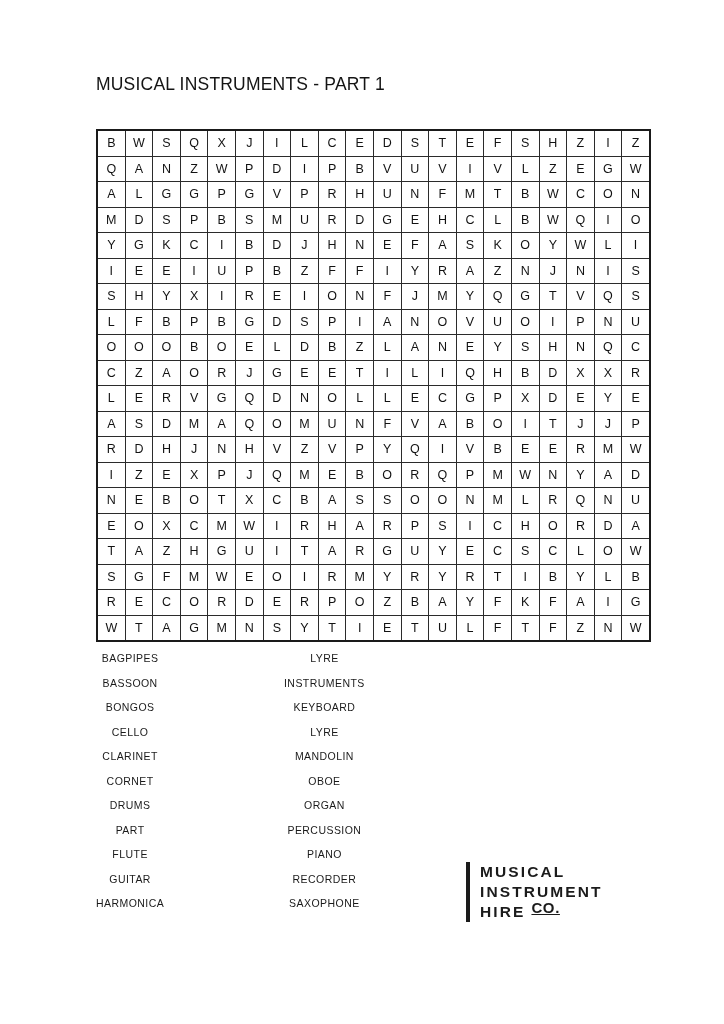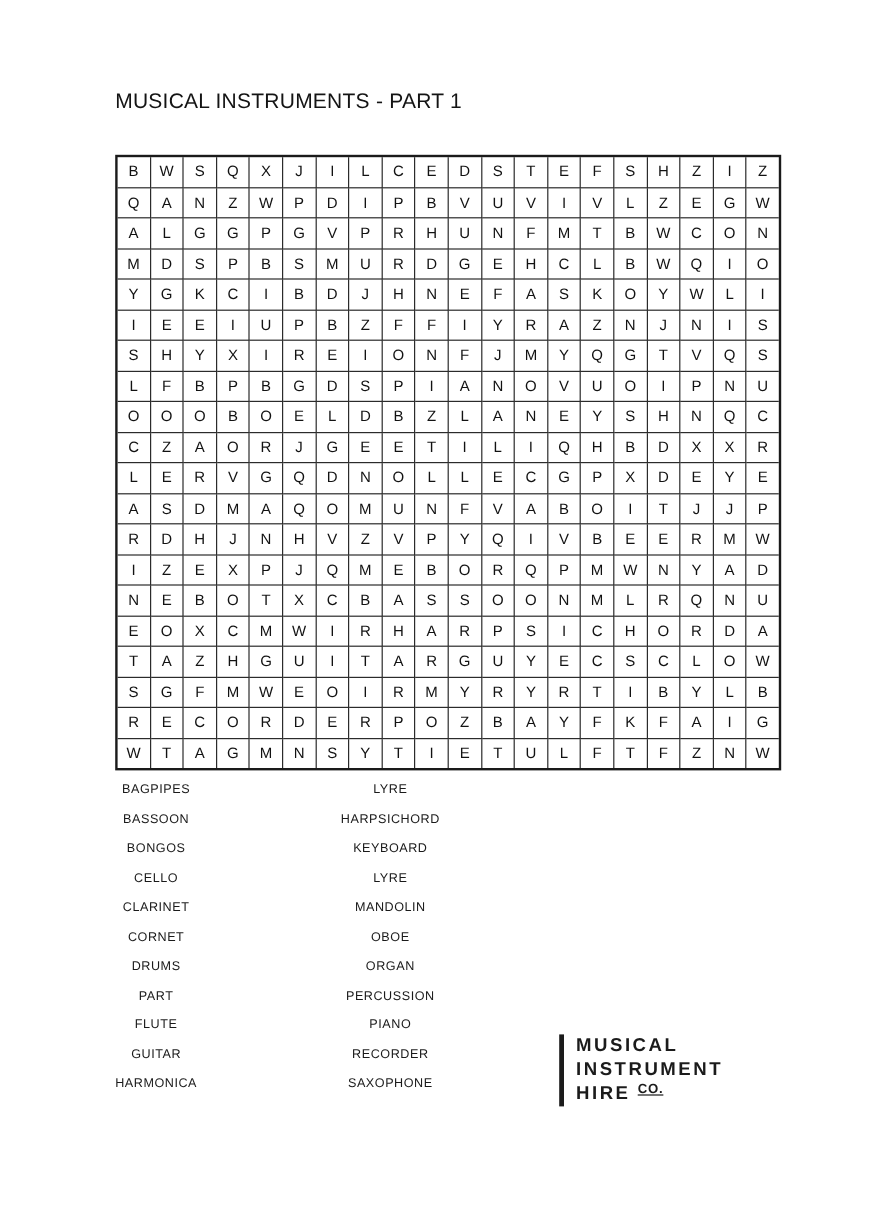--- a/index.html
+++ b/index.html
@@ -108,21 +108,21 @@
     letter-spacing: 2.1px;
     line-height: 20px;
     color: #1b1b1b;
     white-space: nowrap;
   }
   .logo-line-3 {
     display: flex;
     align-items: flex-end;
   }
   #logo-co {
-    font-size: 11px;
+    font-size: 15px;
     font-weight: 700;
     letter-spacing: 0.6px;
     text-decoration: underline;
     margin-left: 6px;
     position: relative;
     top: -4px;
   }
 </style>
 </head>
 <body>
@@ -585,21 +585,21 @@
       <div class="word-item">CLARINET</div>
       <div class="word-item">CORNET</div>
       <div class="word-item">DRUMS</div>
       <div class="word-item">PART</div>
       <div class="word-item">FLUTE</div>
       <div class="word-item">GUITAR</div>
       <div class="word-item">HARMONICA</div>
     </div>
   <div class="word-col col-right" id="word-col-right">
       <div class="word-item">LYRE</div>
-      <div class="word-item">HARPSICHORD</div>
+      <div class="word-item">INSTRUMENTS</div>
       <div class="word-item">KEYBOARD</div>
       <div class="word-item">LYRE</div>
       <div class="word-item">MANDOLIN</div>
       <div class="word-item">OBOE</div>
       <div class="word-item">ORGAN</div>
       <div class="word-item">PERCUSSION</div>
       <div class="word-item">PIANO</div>
       <div class="word-item">RECORDER</div>
       <div class="word-item">SAXOPHONE</div>
     </div>

